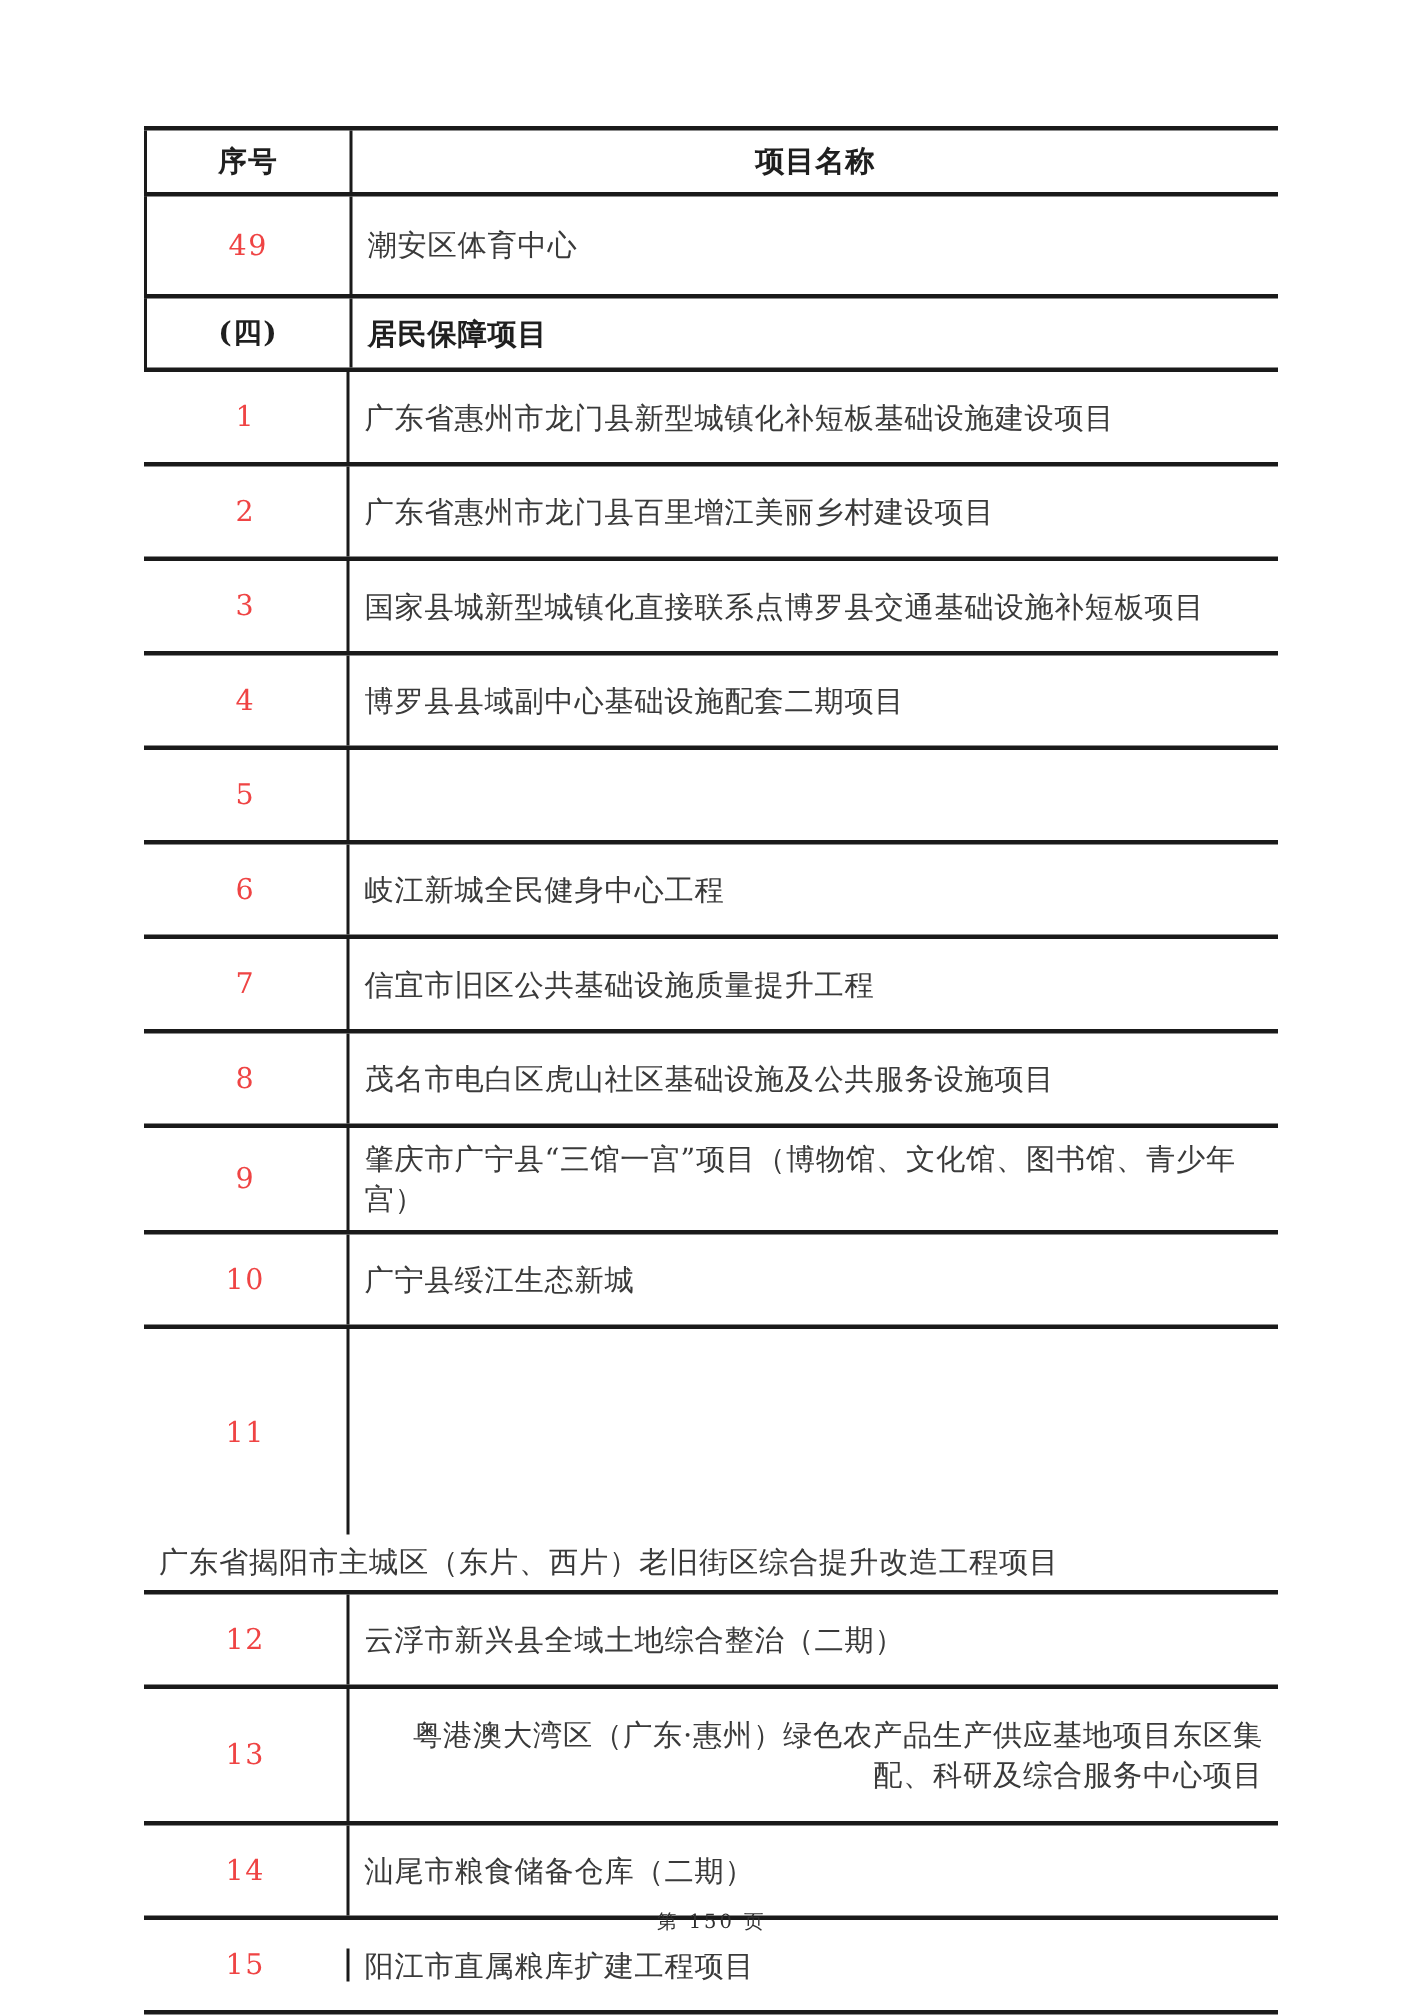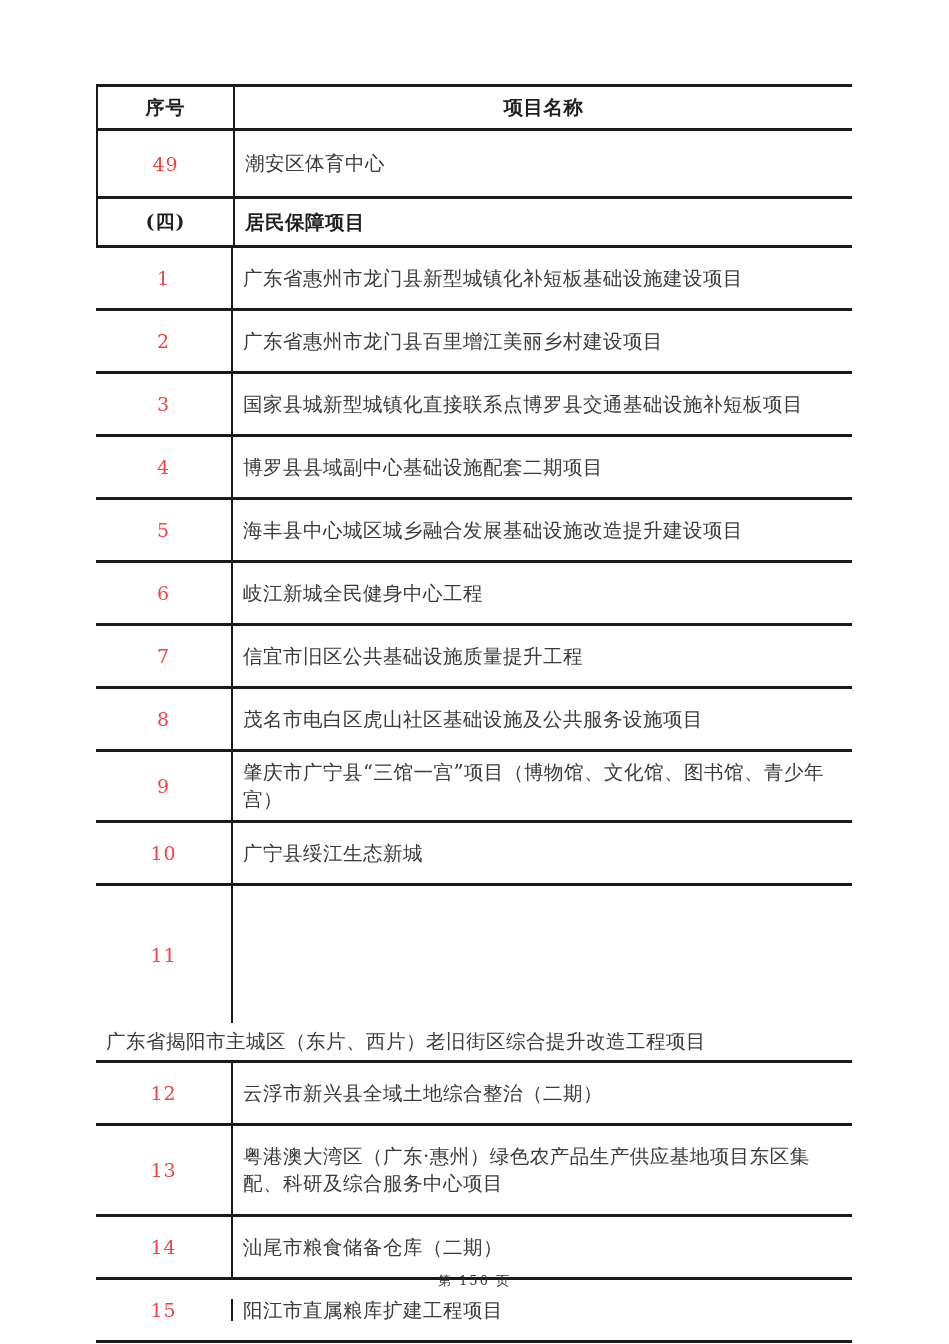--- a/index.html
+++ b/index.html
@@ -115,21 +115,20 @@
         <div class="row" style="min-height: 63px;">
           <div class="cell num-cell">3</div>
           <div class="cell name-cell">国家县城新型城镇化直接联系点博罗县交通基础设施补短板项目</div>
         </div>
         <div class="row" style="min-height: 63px;">
           <div class="cell num-cell">4</div>
           <div class="cell name-cell">博罗县县域副中心基础设施配套二期项目</div>
         </div>
         <div class="row" style="min-height: 63px;">
           <div class="cell num-cell">5</div>
-          <div class="cell name-cell">海丰县中心城区城乡融合发展基础设施改造提升建设项目</div>
         </div>
         <div class="row" style="min-height: 63px;">
           <div class="cell num-cell">6</div>
           <div class="cell name-cell">岐江新城全民健身中心工程</div>
         </div>
         <div class="row" style="min-height: 63px;">
           <div class="cell num-cell">7</div>
           <div class="cell name-cell">信宜市旧区公共基础设施质量提升工程</div>
         </div>
         <div class="row" style="min-height: 63px;">
@@ -145,21 +144,21 @@
           <div class="cell name-cell">广宁县绥江生态新城</div>
         </div>
         <div class="row" style="min-height: 63px; flex-direction: column;">
           <div class="cell num-cell">11</div>
           <div class="cell name-cell">广东省揭阳市主城区（东片、西片）老旧街区综合提升改造工程项目</div>
         </div>
         <div class="row" style="min-height: 63px;">
           <div class="cell num-cell">12</div>
           <div class="cell name-cell">云浮市新兴县全域土地综合整治（二期）</div>
         </div>
-        <div class="row" style="min-height: 91px;">
+        <div class="row" style="min-height: 91px; text-align: right;">
           <div class="cell num-cell">13</div>
           <div class="cell name-cell">粤港澳大湾区（广东·惠州）绿色农产品生产供应基地项目东区集配、科研及综合服务中心项目</div>
         </div>
         <div class="row" style="min-height: 63px;">
           <div class="cell num-cell">14</div>
           <div class="cell name-cell">汕尾市粮食储备仓库（二期）</div>
         </div>
         <div class="row" style="min-height: 63px; align-items: center;">
           <div class="cell num-cell">15</div>
           <div class="cell name-cell">阳江市直属粮库扩建工程项目</div>

